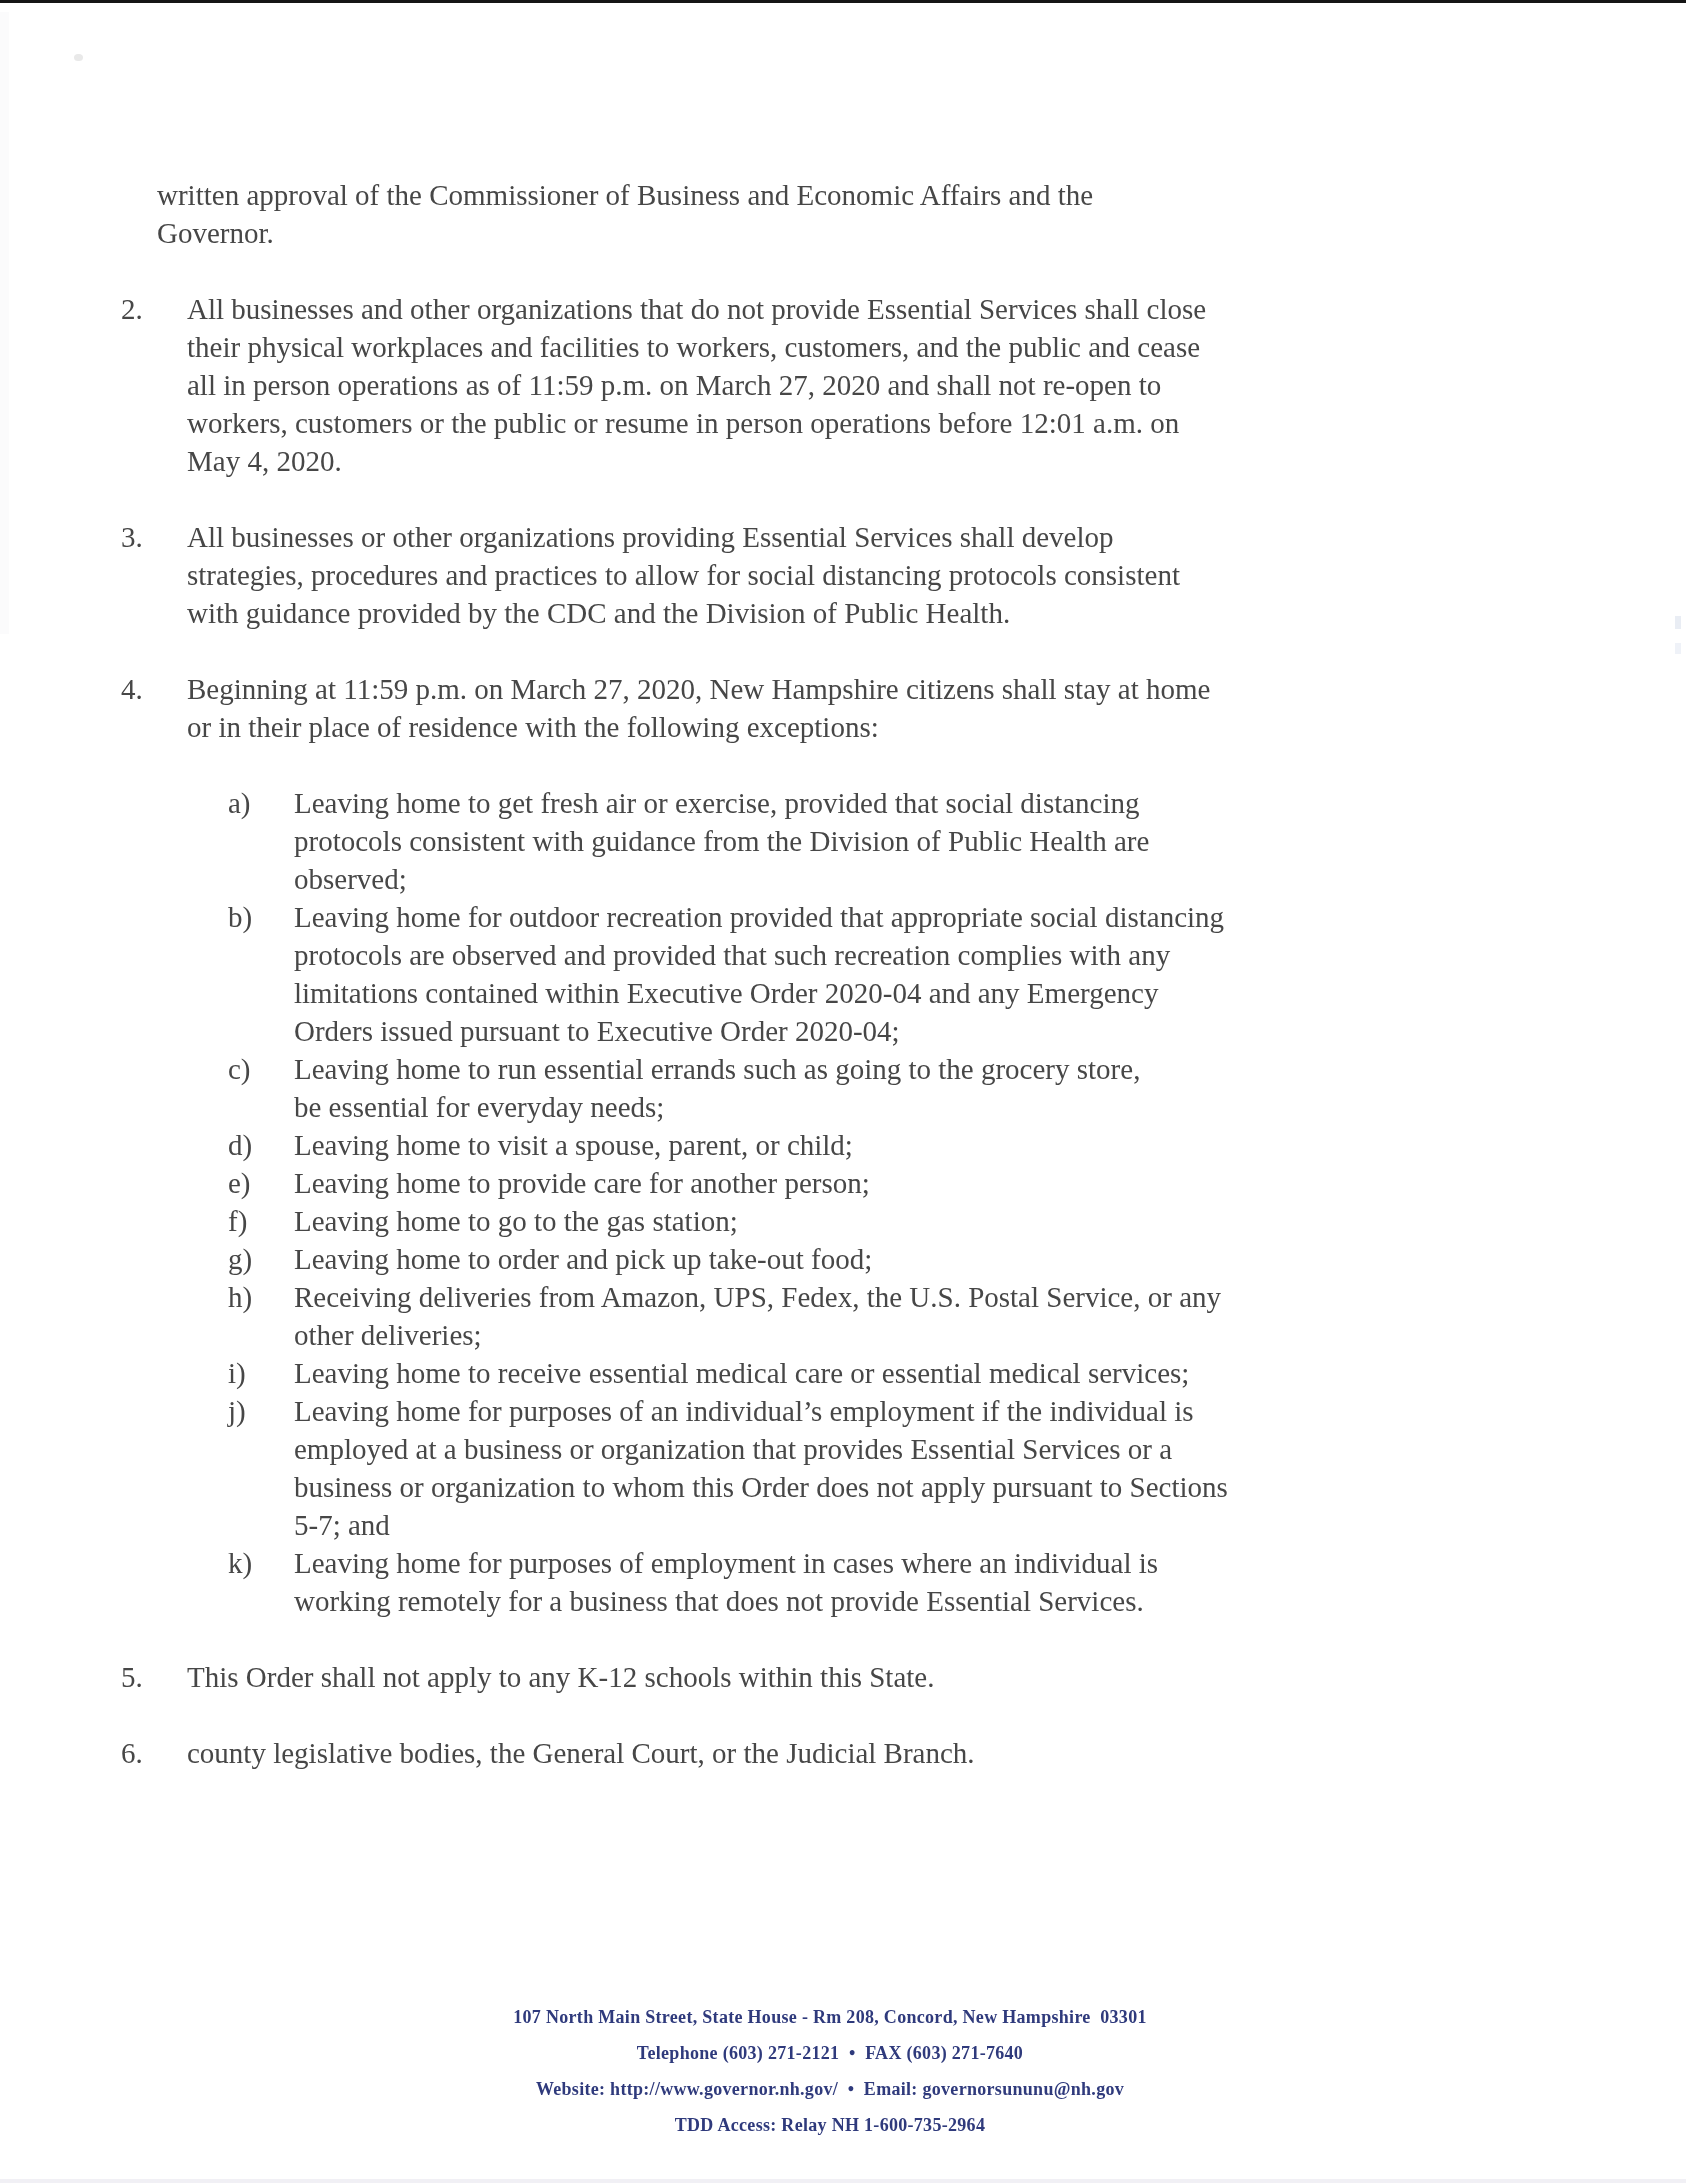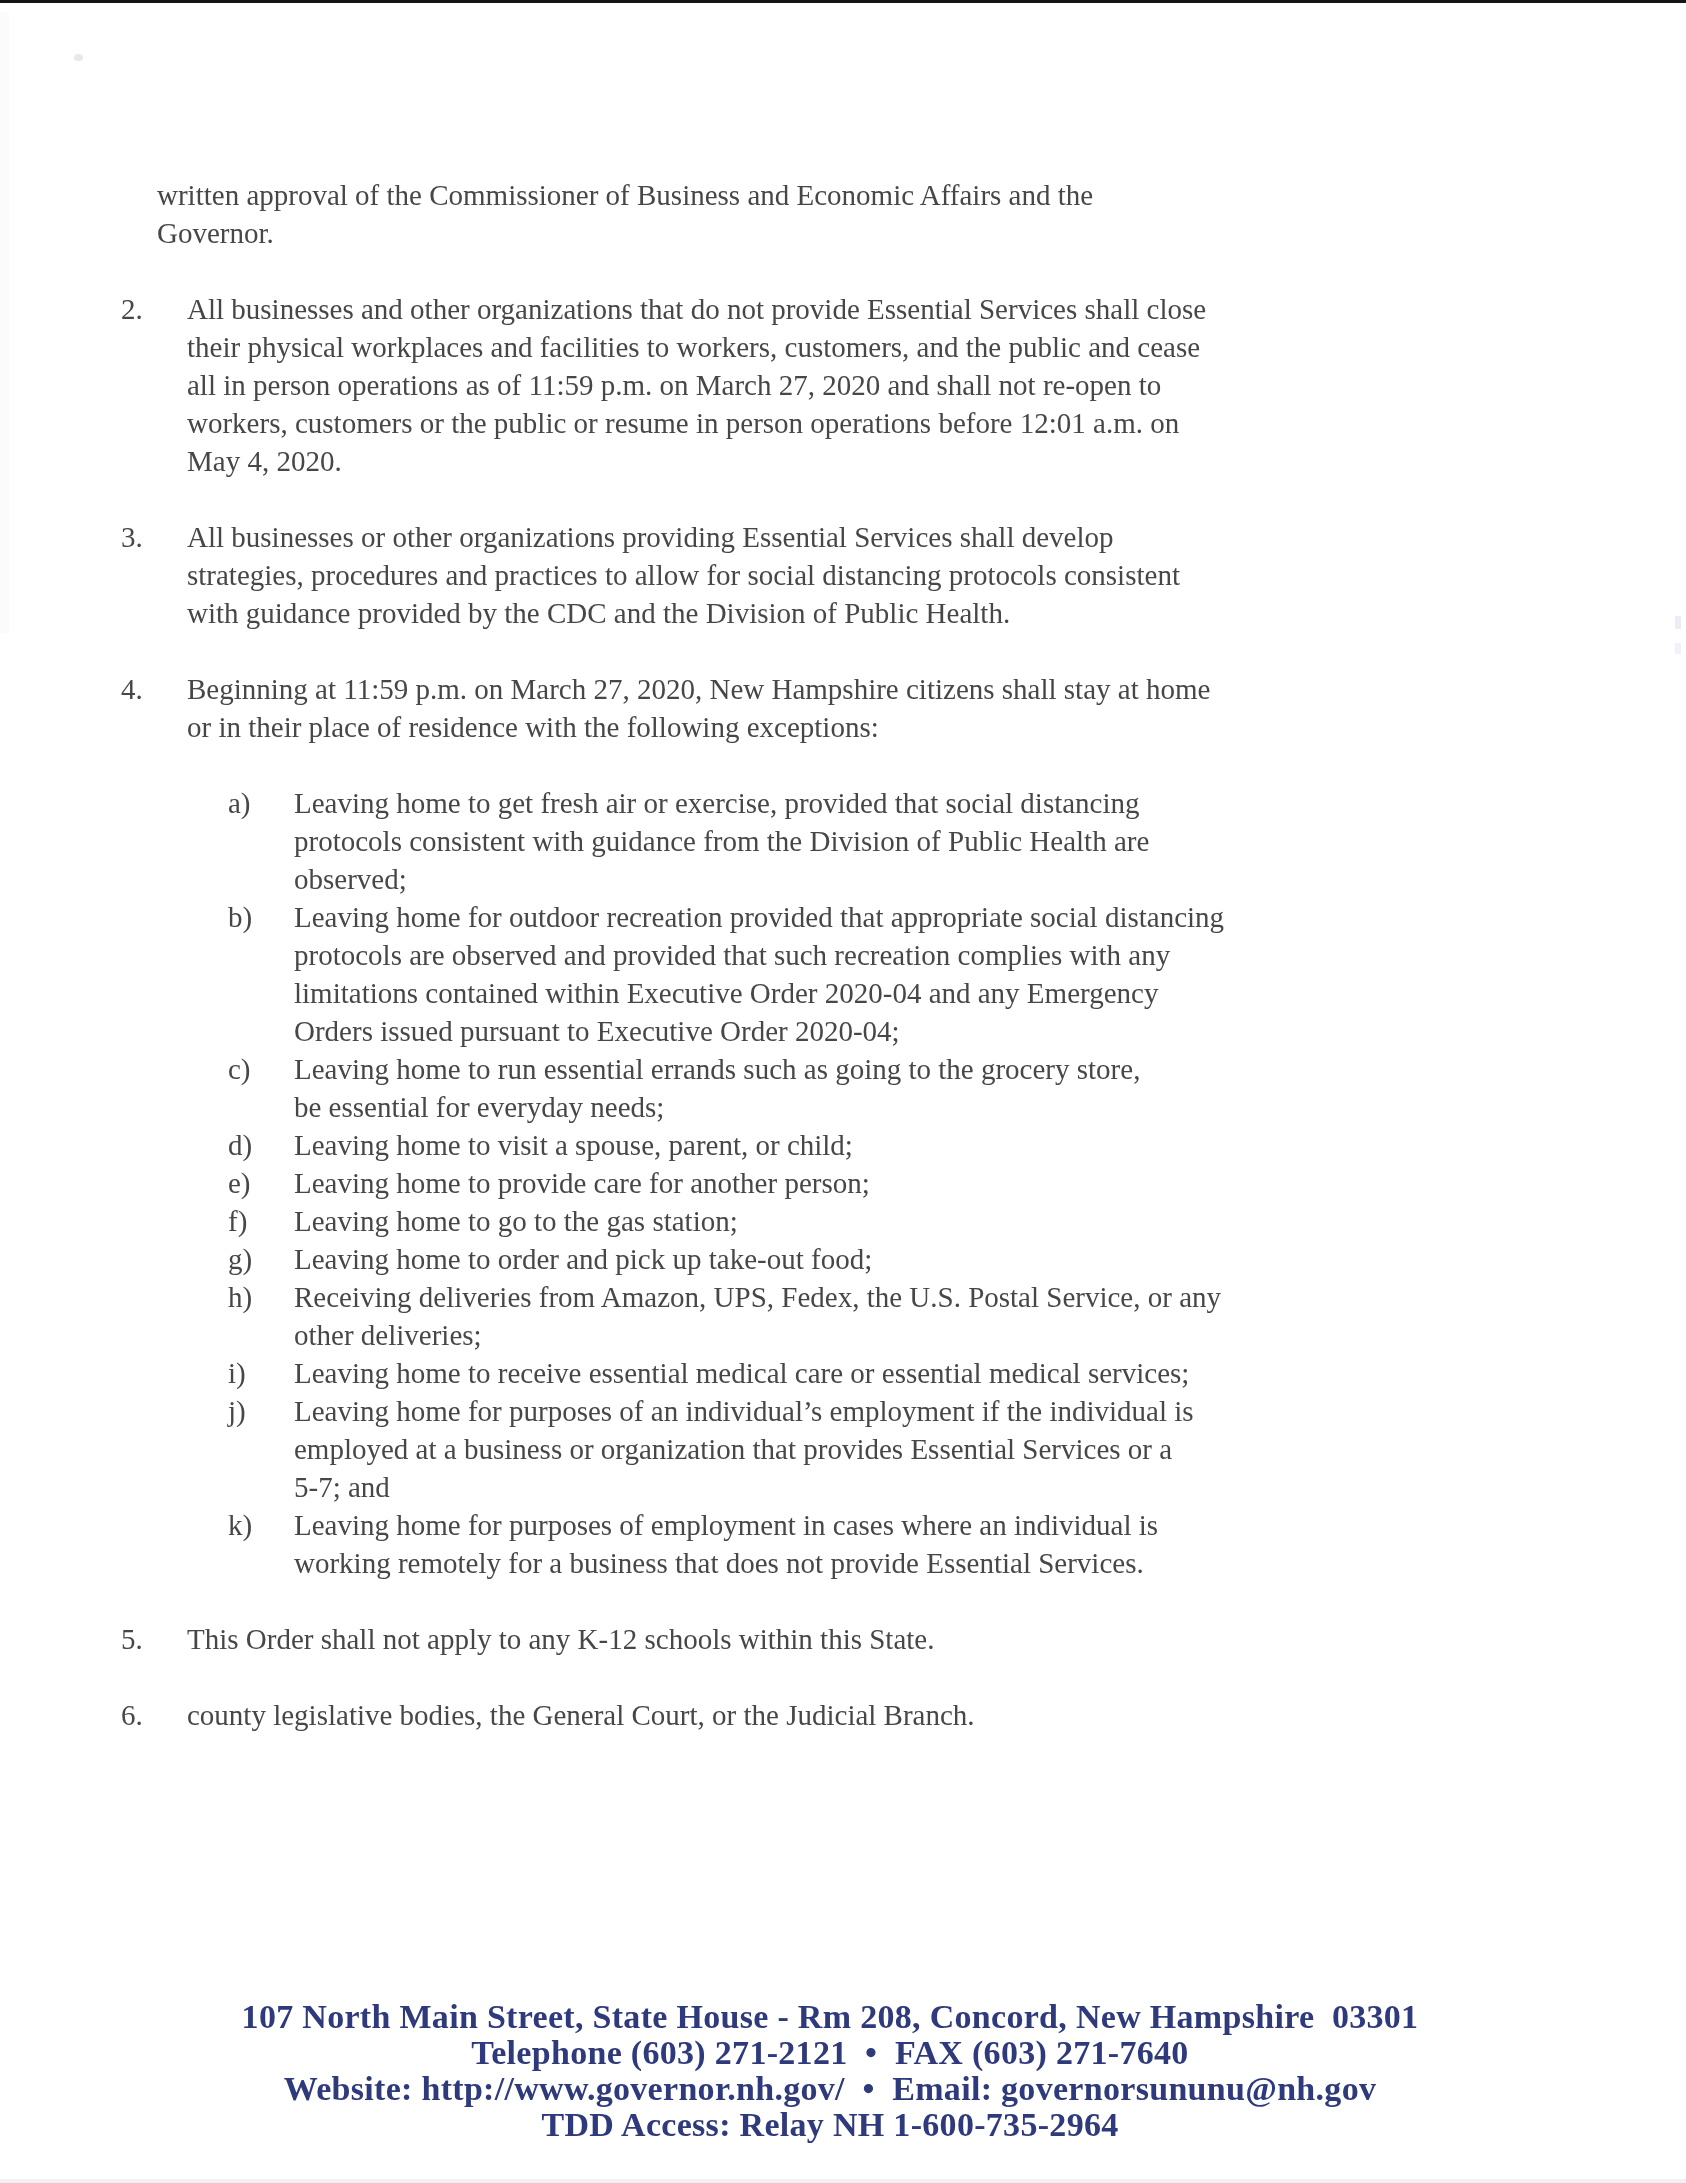--- a/index.html
+++ b/index.html
@@ -44,21 +44,21 @@
   .line { white-space: pre; }
   .sublist { margin: 0 0 38px 107px; }
   .subitem { display: flex; }
   .letter { flex: 0 0 53px; }
 
   
   .footer {
     position: absolute; left: 0; top: 1999px; width: 1647px;
     padding-left: 13px; box-sizing: border-box;
     text-align: center;
-    font-size: 34px; line-height: 36px; font-weight: bold;
+    font-size: 18px; line-height: 36px; font-weight: bold;
     color: #2f3a7c;
     letter-spacing: 0.3px;
   }
   .footer-line { white-space: pre-wrap; }
 </style>
 </head>
 <body>
 
 <div class="scan-edge-top"></div>
 <div class="scan-edge-left"></div>
@@ -172,20 +172,21 @@
       <div class="lines">
         <div class="line">Leaving home to receive essential medical care or essential medical services;</div>
       </div>
     </div>
 
     <div class="subitem">
       <div class="letter">j)</div>
       <div class="lines">
         <div class="line">Leaving home for purposes of an individual’s employment if the individual is</div>
         <div class="line">employed at a business or organization that provides Essential Services or a</div>
+        <div class="line">business or organization to whom this Order does not apply pursuant to Sections</div>
         <div class="line">5-7; and</div>
       </div>
     </div>
 
     <div class="subitem">
       <div class="letter">k)</div>
       <div class="lines">
         <div class="line">Leaving home for purposes of employment in cases where an individual is</div>
         <div class="line">working remotely for a business that does not provide Essential Services.</div>
       </div>

